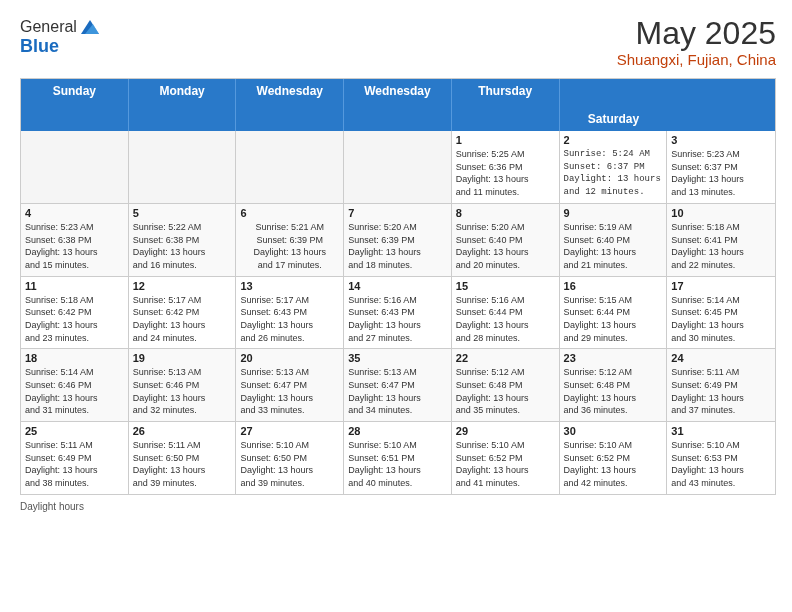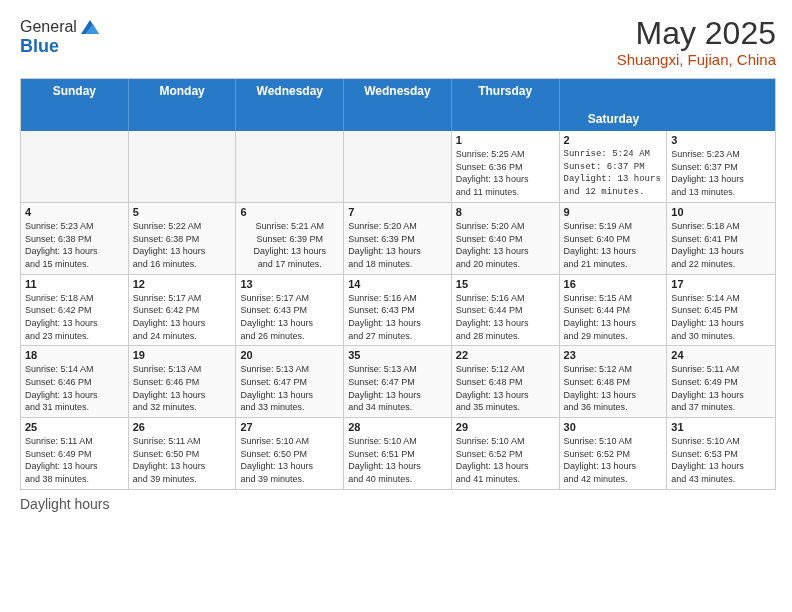--- a/index.html
+++ b/index.html
@@ -96,21 +96,21 @@
       margin-bottom: 2px;
       color: #222;
     }
     .day-info {
       font-size: 9px;
       color: #333;
       line-height: 1.4;
     }
     .footer {
       margin-top: 6px;
-      font-size: 14px;
+      font-size: 10px;
       color: #555;
       text-align: left;
     }
   </style>
 </head>
 <body>
 
 <div class="page">
   <div class="header">
     <div class="logo">

